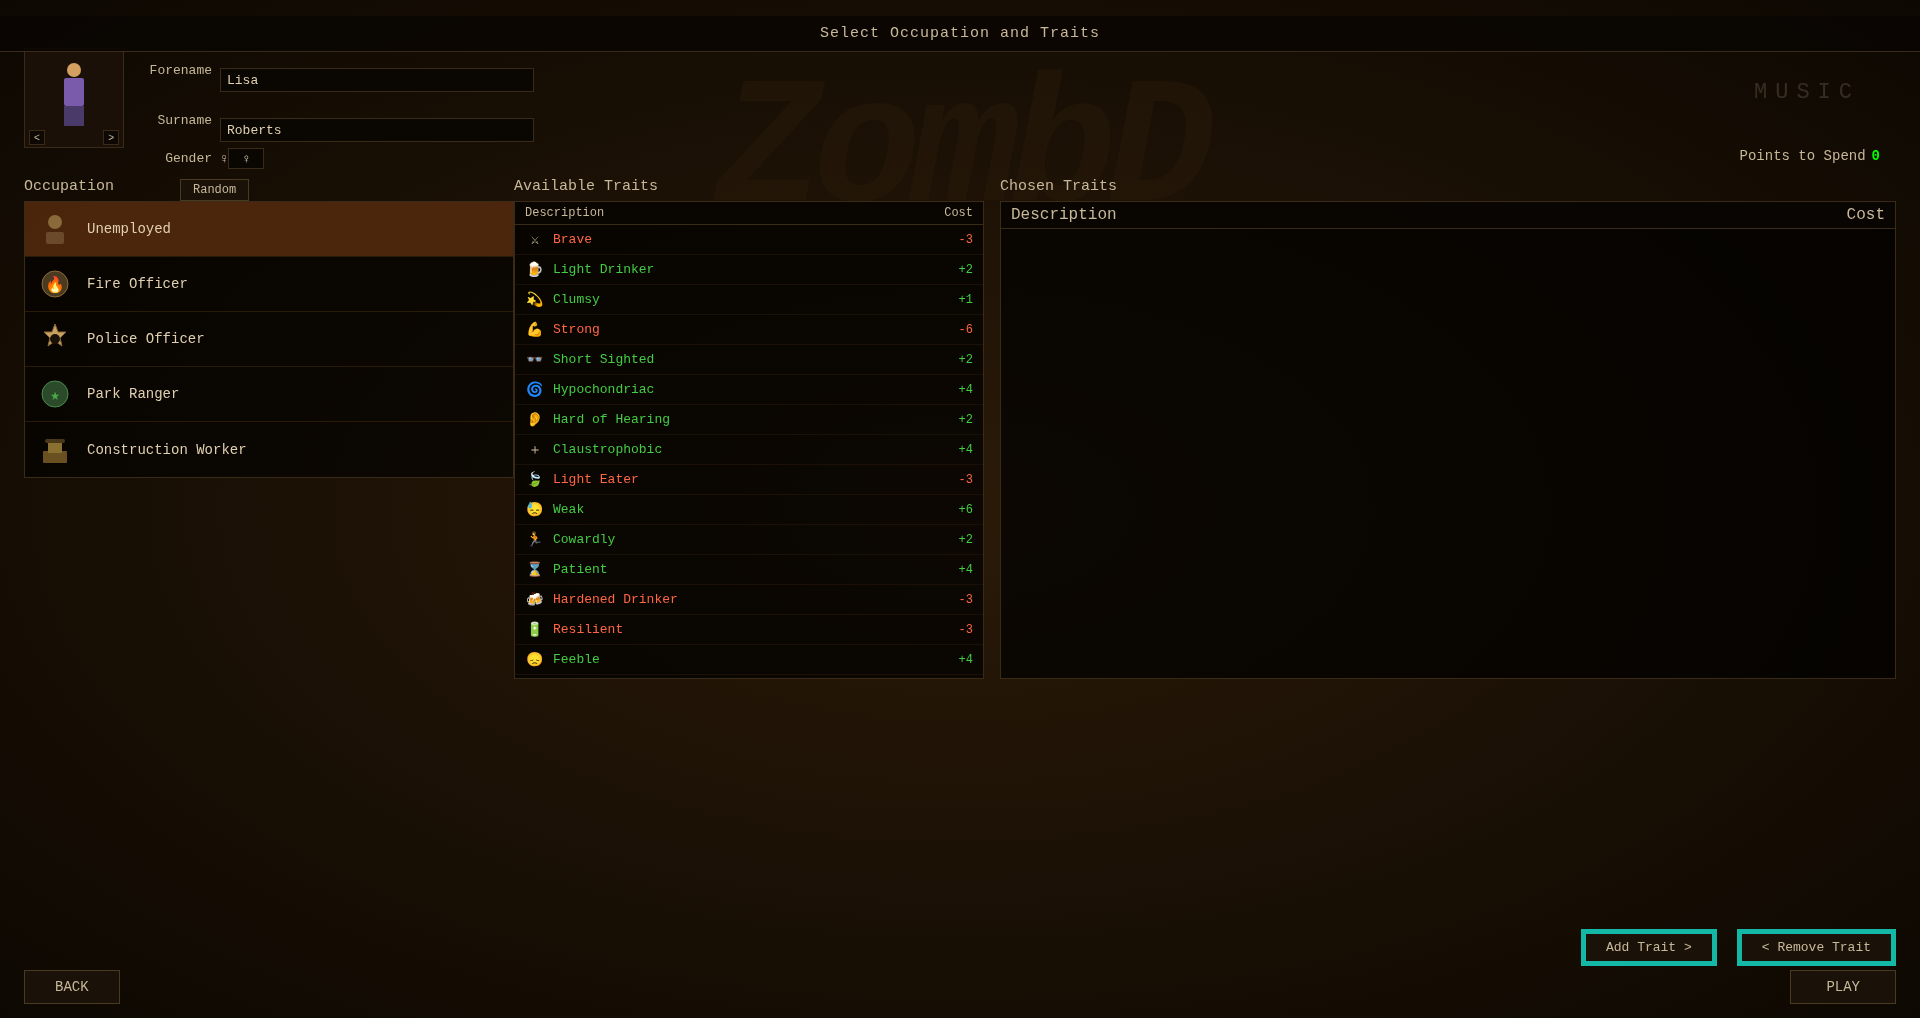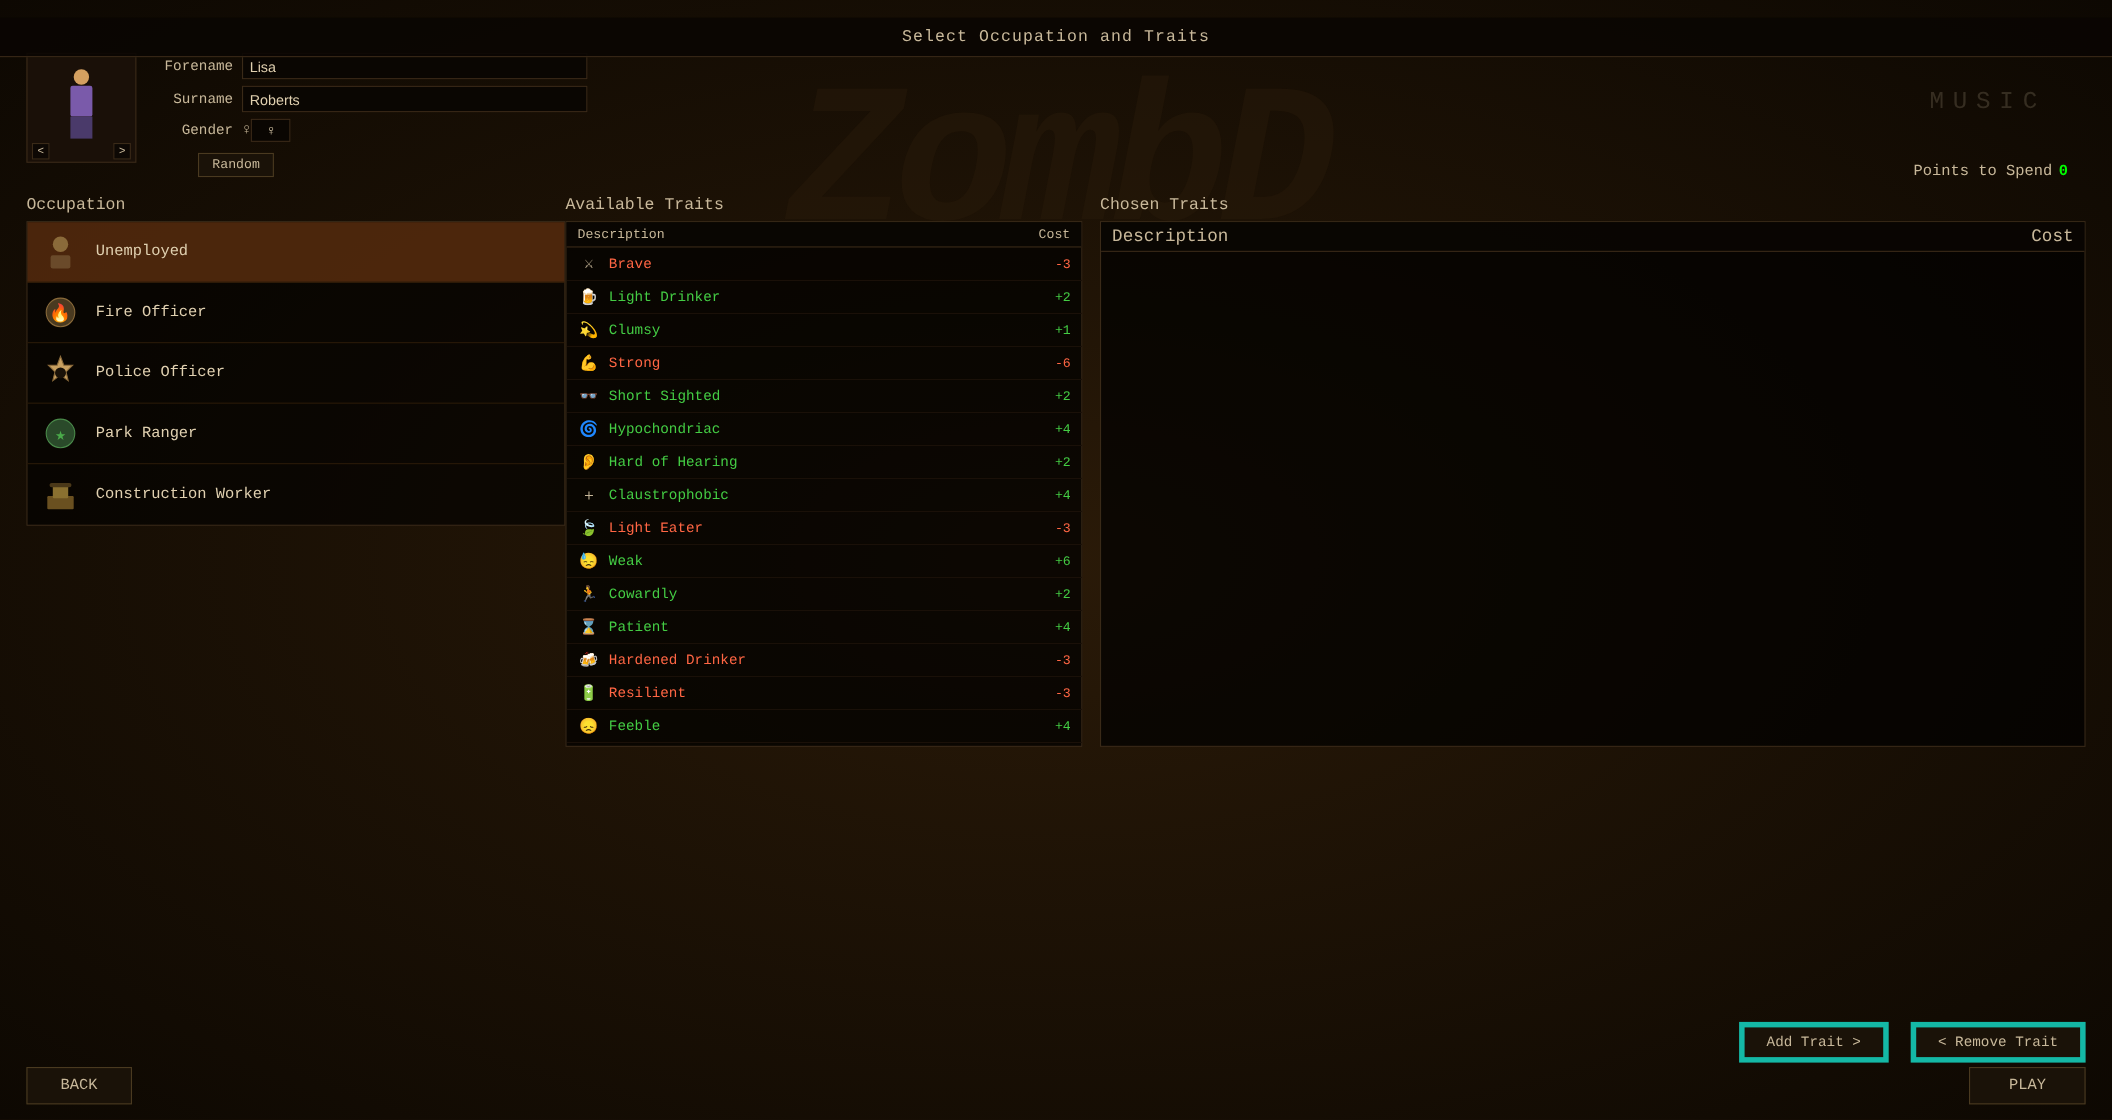--- a/index.html
+++ b/index.html
@@ -144,21 +144,22 @@
     }
     .field-input {
       flex: 1;
       background: #0a0602;
       border: 1px solid #3a2a18;
       color: #e0d0b0;
       font-size: 13px;
       padding: 3px 6px;
       height: 24px;
       outline: none;
-      font-family: Liberation Sans, sans-serif;
+      font-family: Liberation Mono, monospace;
+      margin-top: 20px;
     }
     .gender-symbol {
       color: #c8b89a;
       font-size: 14px;
     }
     .gender-selector {
       background: #0a0602;
       border: 1px solid #3a2a18;
       color: #e0d0b0;
       font-size: 13px;

